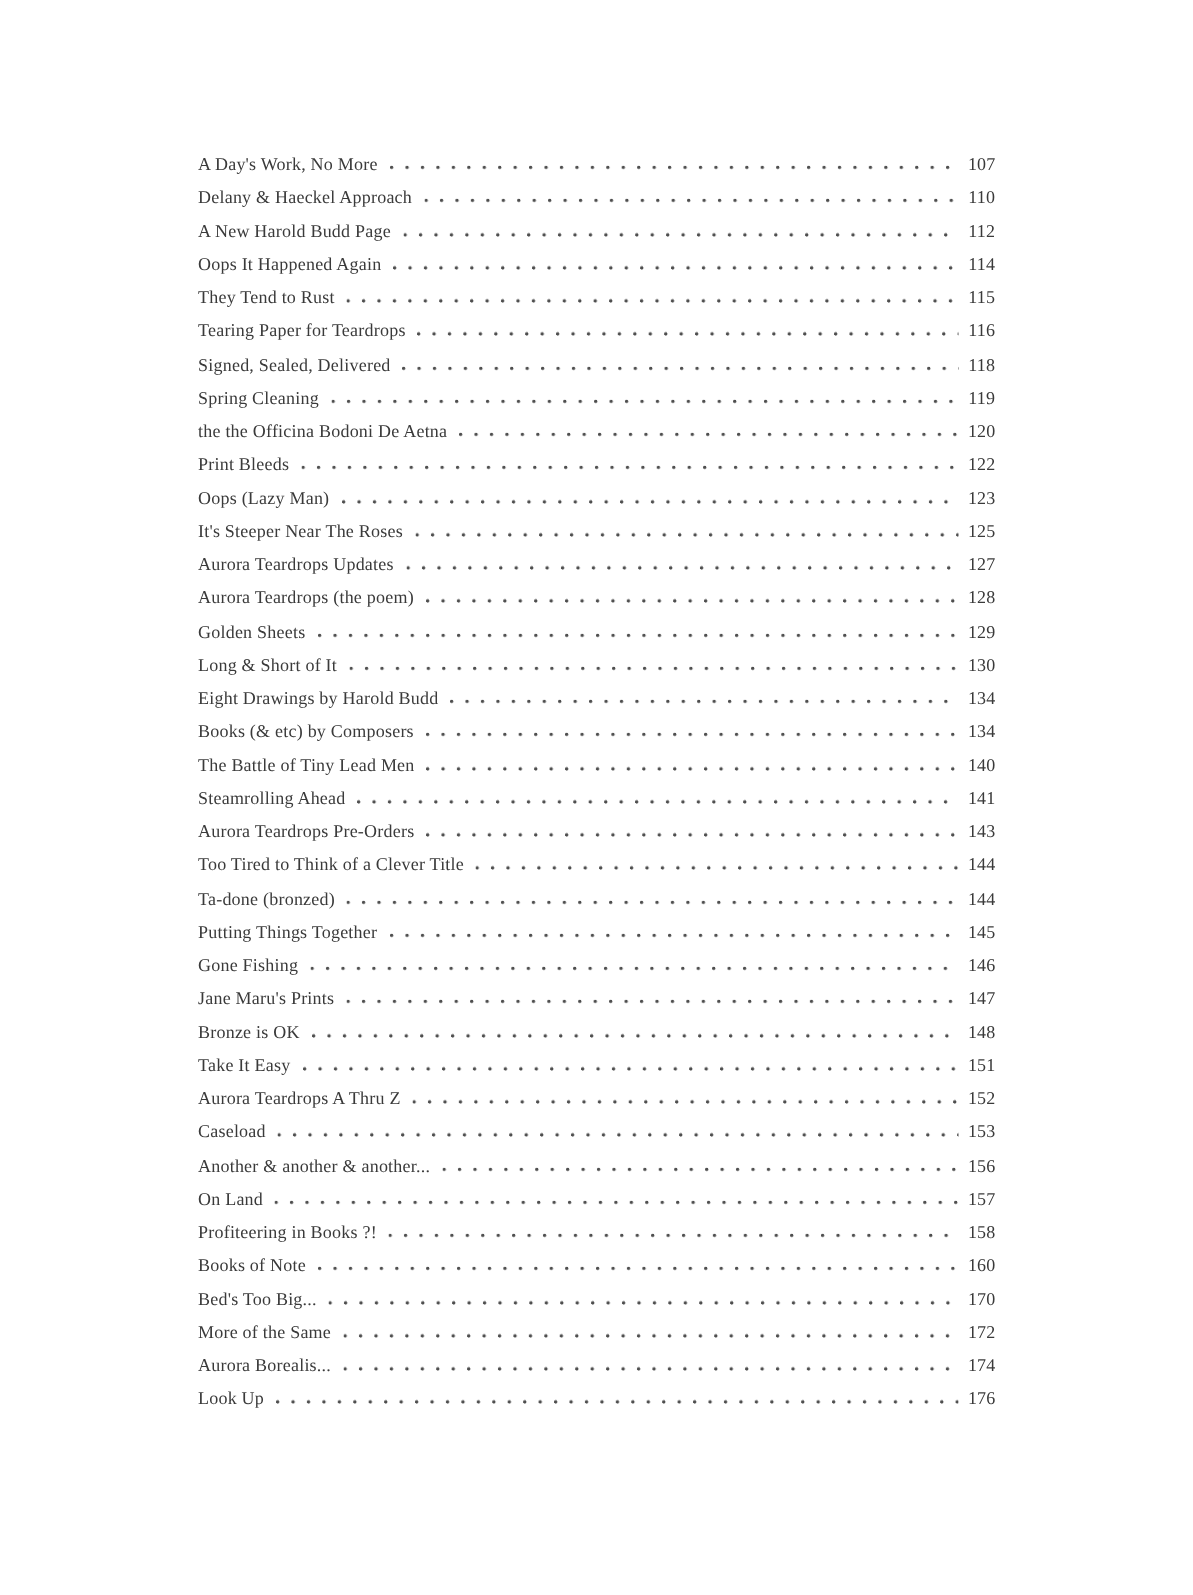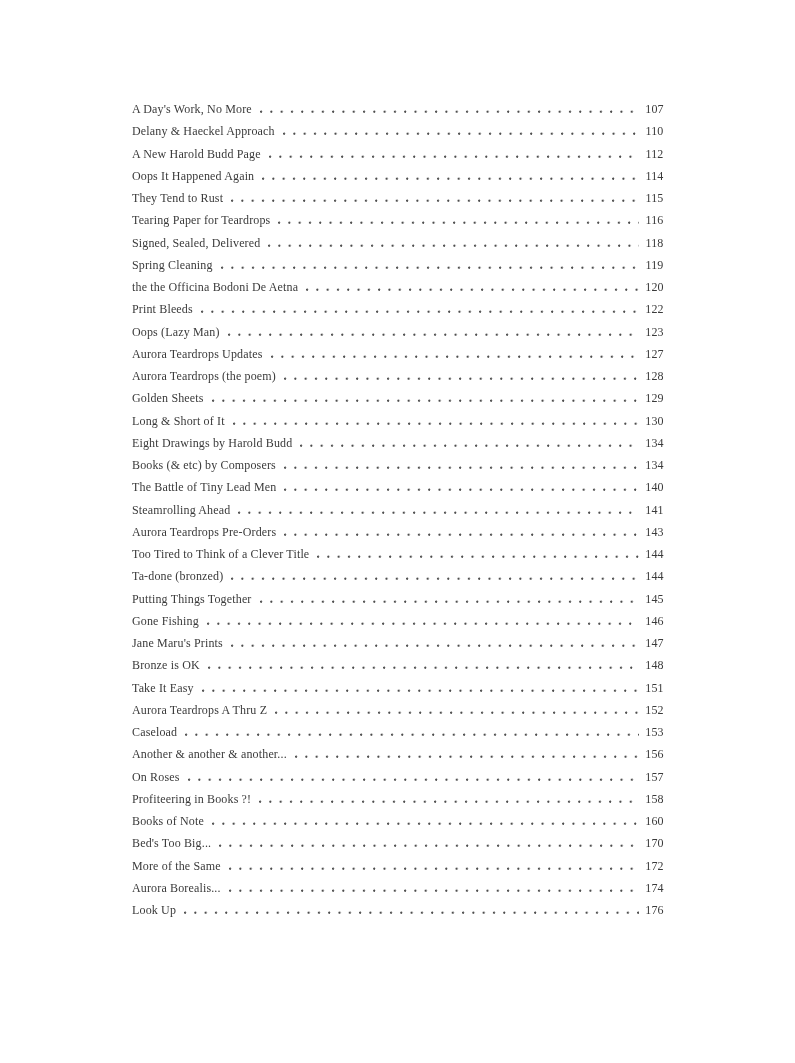--- a/index.html
+++ b/index.html
@@ -111,20 +111,25 @@
     <span class="dot-leader"></span>
     <span class="toc-page">122</span>
   </div>
 
   <div class="toc-row">
     <span class="toc-title">Oops (Lazy Man)</span>
     <span class="dot-leader"></span>
     <span class="toc-page">123</span>
   </div>
 
+  <div class="toc-row">
+    <span class="toc-title">It's Steeper Near The Roses</span>
+    <span class="dot-leader"></span>
+    <span class="toc-page">125</span>
+  </div>
 
   <div class="toc-row">
     <span class="toc-title">Aurora Teardrops Updates</span>
     <span class="dot-leader"></span>
     <span class="toc-page">127</span>
   </div>
 
   <div class="toc-row">
     <span class="toc-title">Aurora Teardrops (the poem)</span>
     <span class="dot-leader"></span>
@@ -227,21 +232,21 @@
     <span class="toc-page">153</span>
   </div>
 
   <div class="toc-row">
     <span class="toc-title">Another &amp; another &amp; another...</span>
     <span class="dot-leader"></span>
     <span class="toc-page">156</span>
   </div>
 
   <div class="toc-row">
-    <span class="toc-title">On Roses</span>
+    <span class="toc-title">On Land</span>
     <span class="dot-leader"></span>
     <span class="toc-page">157</span>
   </div>
 
   <div class="toc-row">
     <span class="toc-title">Profiteering in Books ?!</span>
     <span class="dot-leader"></span>
     <span class="toc-page">158</span>
   </div>
 

